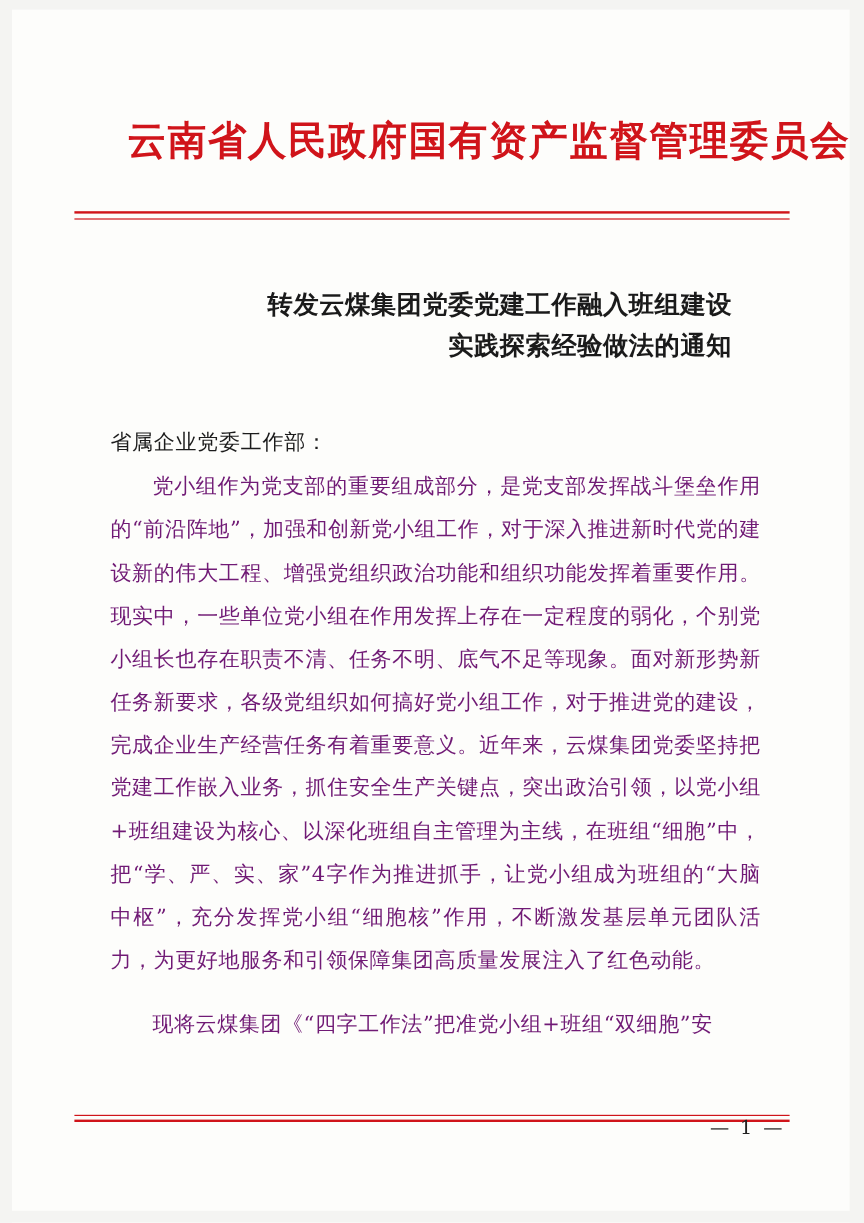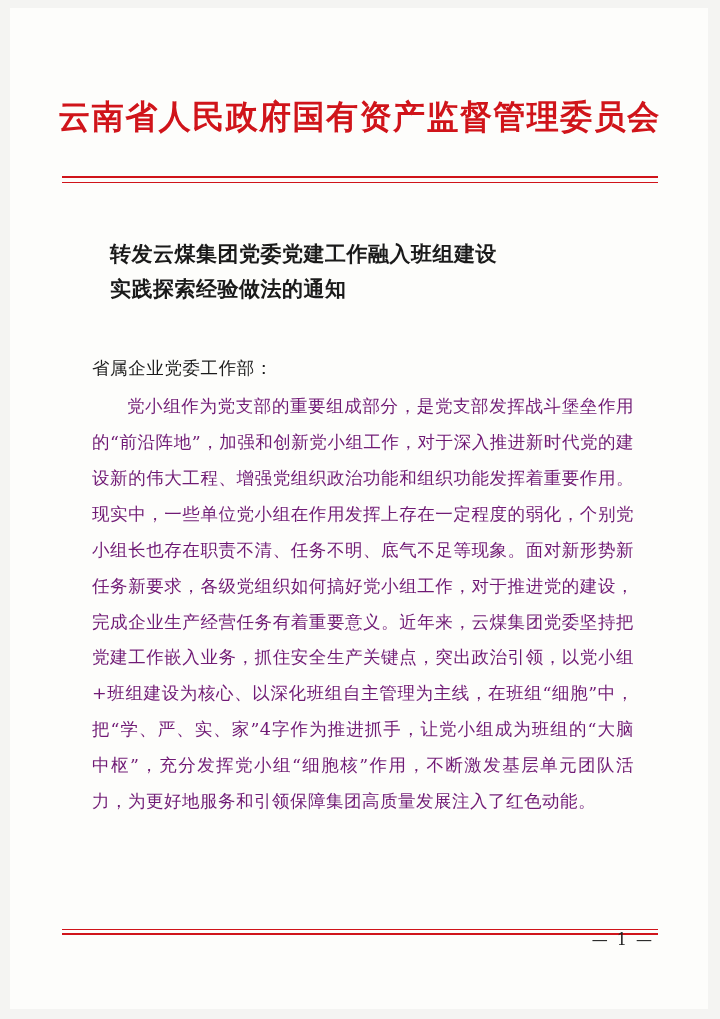--- a/index.html
+++ b/index.html
@@ -20,21 +20,21 @@
     background: #fdfdfb;
     box-sizing: border-box;
   }
 
   
   .masthead {
     position: absolute;
     left: 0;
     right: 2px;
     top: 96px;
-    text-align: center;
+    text-align: right;
   }
   .masthead-title {
     display: inline-block;
     color: #d0141a;
     font-family: "DejaVu Serif", "Liberation Serif", serif;
     font-weight: bold;
     font-size: 33px;
     letter-spacing: 1.5px;
     line-height: 1.25;
     white-space: nowrap;
@@ -58,21 +58,21 @@
     height: 1px;
     background: #d0141a;
   }
 
   
   .doc-title {
     position: absolute;
     left: 110px;
     right: 110px;
     top: 236px;
-    text-align: left;
+    text-align: right;
     font-family: "DejaVu Serif", "Liberation Serif", serif;
     font-weight: bold;
     font-size: 21px;
     line-height: 1.75;
     color: #1a1a1a;
     letter-spacing: 0.5px;
   }
   .doc-title .line2 {
     display: block;
     font-family: Liberation Mono, monospace;
@@ -163,19 +163,20 @@
   <div class="rule-thin"></div>
 
   <div class="doc-title">
     <span>转发云煤集团党委党建工作融入班组建设</span>
     <span class="line2">实践探索经验做法的通知</span>
   </div>
 
   <div class="body-area">
     <div class="addressee">省属企业党委工作部：</div>
     <p class="para">党小组作为党支部的重要组成部分，是党支部发挥战斗堡垒作用的“前沿阵地”，加强和创新党小组工作，对于深入推进新时代党的建设新的伟大工程、增强党组织政治功能和组织功能发挥着重要作用。现实中，一些单位党小组在作用发挥上存在一定程度的弱化，个别党小组长也存在职责不清、任务不明、底气不足等现象。面对新形势新任务新要求，各级党组织如何搞好党小组工作，对于推进党的建设，完成企业生产经营任务有着重要意义。近年来，云煤集团党委坚持把党建工作嵌入业务，抓住安全生产关键点，突出政治引领，以党小组+班组建设为核心、以深化班组自主管理为主线，在班组“细胞”中，把“学、严、实、家”4字作为推进抓手，让党小组成为班组的“大脑中枢”，充分发挥党小组“细胞核”作用，不断激发基层单元团队活力，为更好地服务和引领保障集团高质量发展注入了红色动能。</p>
+    <p class="para">现将云煤集团《“四字工作法”把准党小组+班组“双细胞”安</p>
   </div>
 
   <div class="footer-rule-thin"></div>
   <div class="footer-rule-thick"></div>
   <div class="page-number">— 1 —</div>
 
 </div>
 
 </body></html>

